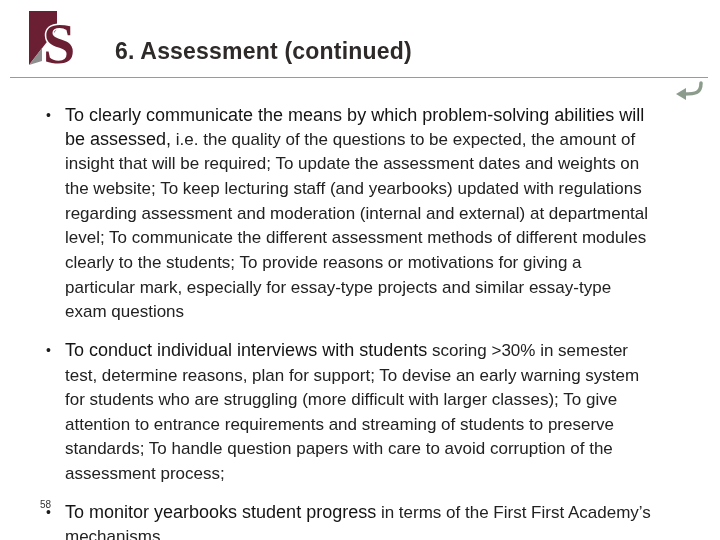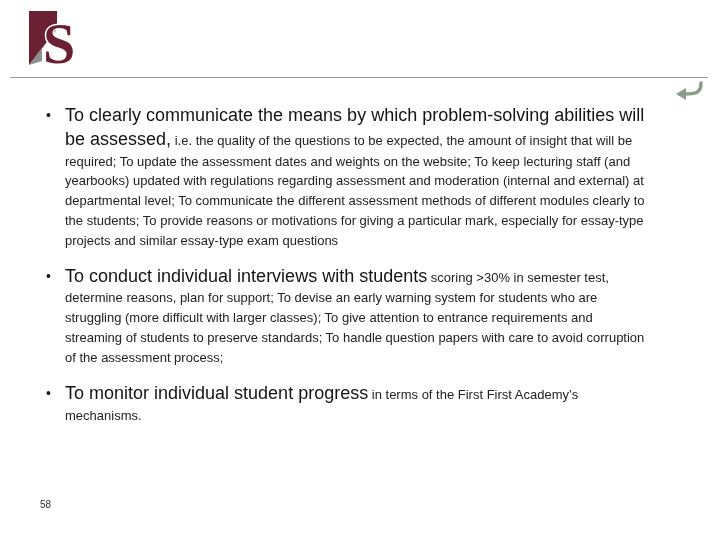--- a/index.html
+++ b/index.html
@@ -69,21 +69,21 @@
   }
   .bullet-text {
     flex: 1;
   }
   .txt-large {
     font-size: 18px;
     line-height: 1.32;
     color: #141414;
   }
   .txt-small {
-    font-size: 13px;
+    font-size: 17px;
     line-height: 1.45;
     color: #222222;
   }
   .page-number {
     position: absolute;
     left: 40px;
     top: 499px;
     font-size: 10px;
     color: #333333;
   }
@@ -94,20 +94,21 @@
 <div class="slide">
 
   <div class="logo">
     <svg width="66" height="66" viewBox="0 0 66 66" xmlns="http://www.w3.org/2000/svg">
       <polygon points="5,3 33,3 33,21 5,57" fill="#6b1f33"></polygon>
       <polygon points="5,57 18,40 18,53" fill="#8f8f8f"></polygon>
       <text x="19" y="55" font-family="Liberation Serif, serif" font-size="58" font-weight="bold" fill="#6b1f33" stroke="#ffffff" stroke-width="3" style="paint-order: stroke;">S</text>
     </svg>
   </div>
 
+  <div class="slide-title">6. Assessment (continued)</div>
 
   <div class="title-rule"></div>
 
   <div class="return-arrow">
     <svg width="30" height="22" viewBox="0 0 30 22" xmlns="http://www.w3.org/2000/svg">
       <path d="M27 3 C27 13, 22 14, 10 14" fill="none" stroke="#8c9c8c" stroke-width="3.5" stroke-linecap="round"></path>
       <polygon points="2,14 12,8 12,20" fill="#8c9c8c"></polygon>
     </svg>
   </div>
 
@@ -123,21 +124,21 @@
     <div class="bullet-row">
       <div class="bullet-marker">•</div>
       <div class="bullet-text">
         <span class="txt-large">To conduct individual interviews with students</span><span class="txt-small"> scoring &gt;30% in semester test, determine reasons, plan for support; To devise an early warning system for students who are struggling (more difficult with larger classes); To give attention to entrance requirements and streaming of students to preserve standards; To handle question papers with care to avoid corruption of the assessment process;</span>
       </div>
     </div>
 
     <div class="bullet-row">
       <div class="bullet-marker">•</div>
       <div class="bullet-text">
-        <span class="txt-large">To monitor individual student progress</span><span class="txt-small"> in terms of the First First Academy’s mechanisms.</span>
+        <span class="txt-large">To monitor yearbooks student progress</span><span class="txt-small"> in terms of the First First Academy’s mechanisms.</span>
       </div>
     </div>
 
   </div>
 
   <div class="page-number">58</div>
 
 </div>
 
 </body></html>

